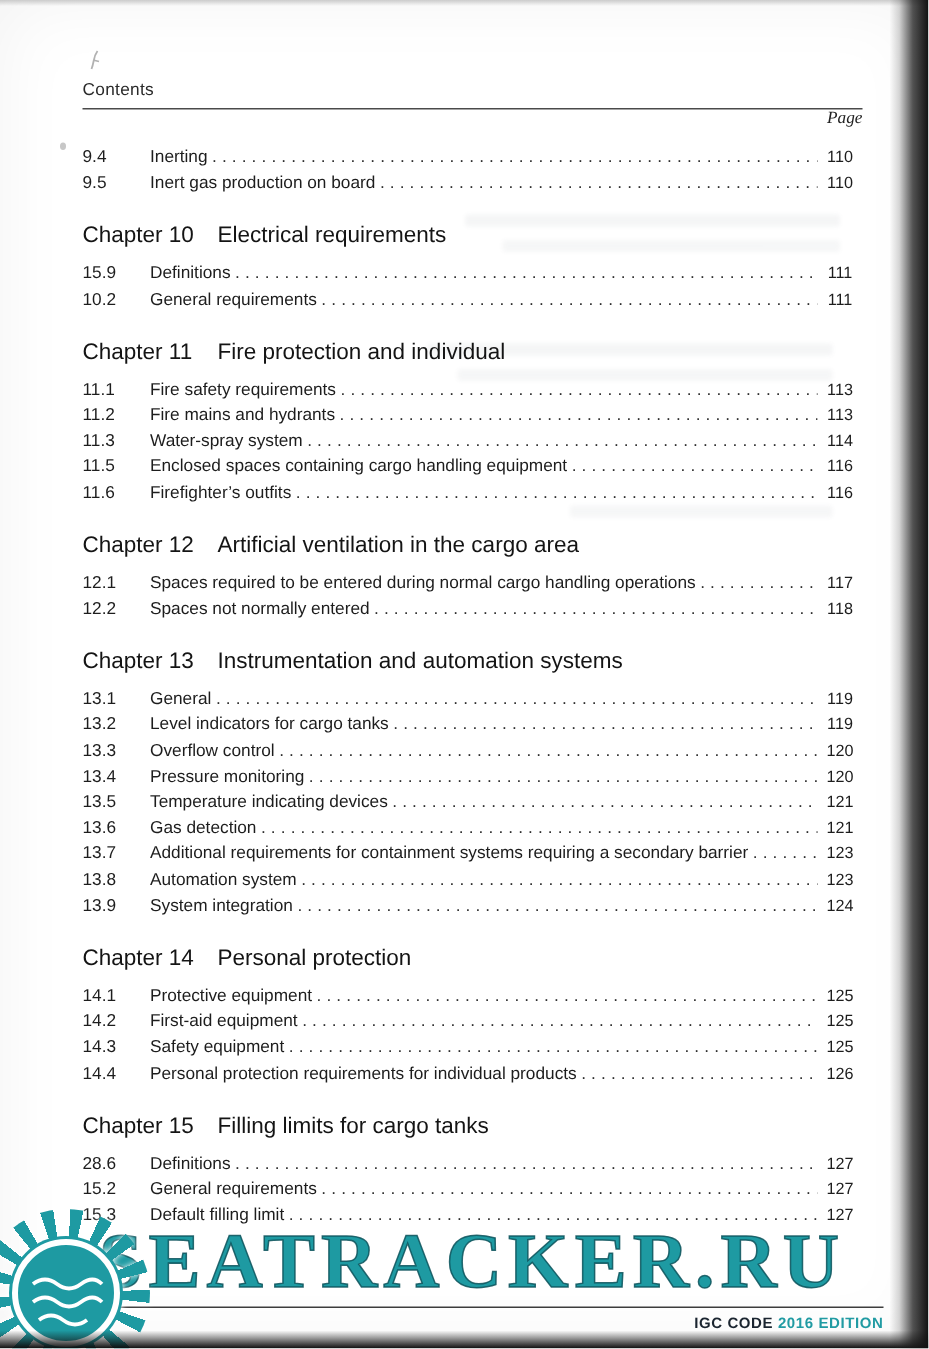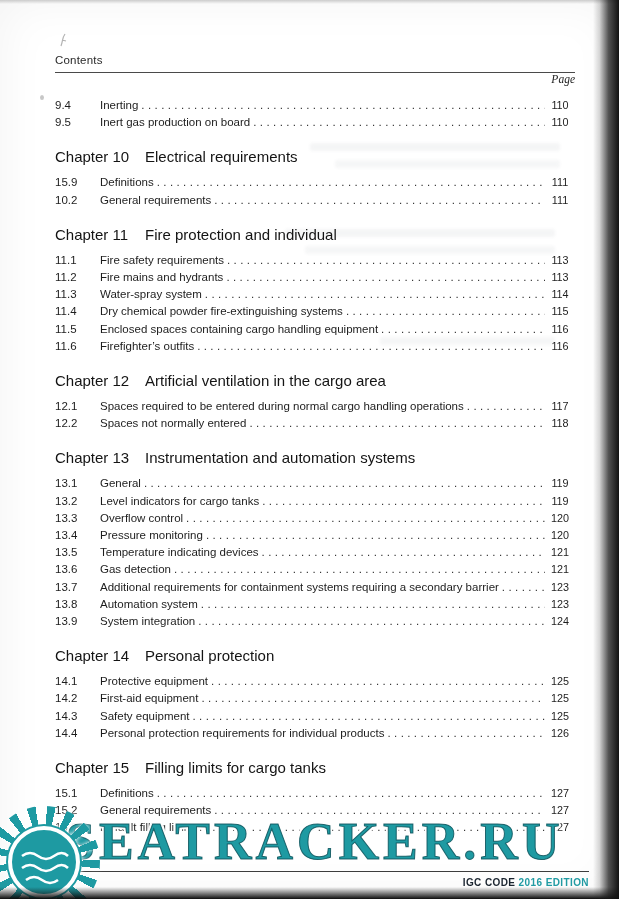--- a/index.html
+++ b/index.html
@@ -156,26 +156,20 @@
           <span class="dots"></span>
           <span class="pg">113</span>
         </div>
         <div class="row">
           <span class="num">11.3</span>
           <span class="title">Water-spray system</span>
           <span class="dots"></span>
           <span class="pg">114</span>
         </div>
         <div class="row">
-          <span class="num">11.4</span>
-          <span class="title">Dry chemical powder fire-extinguishing systems</span>
-          <span class="dots"></span>
-          <span class="pg">115</span>
-        </div>
-        <div class="row">
           <span class="num">11.5</span>
           <span class="title">Enclosed spaces containing cargo handling equipment</span>
           <span class="dots"></span>
           <span class="pg">116</span>
         </div>
         <div class="row">
           <span class="num">11.6</span>
           <span class="title">Firefighter’s outfits</span>
           <span class="dots"></span>
           <span class="pg">116</span>
@@ -280,21 +274,21 @@
           <span class="num">14.4</span>
           <span class="title">Personal protection requirements for individual products</span>
           <span class="dots"></span>
           <span class="pg">126</span>
         </div>
         <div class="chapter">
           <span class="ch-label">Chapter 15</span>
           <span class="ch-title">Filling limits for cargo tanks</span>
         </div>
         <div class="row">
-          <span class="num">15.1</span>
+          <span class="num">28.6</span>
           <span class="title">Definitions</span>
           <span class="dots"></span>
           <span class="pg">127</span>
         </div>
         <div class="row">
           <span class="num">15.2</span>
           <span class="title">General requirements</span>
           <span class="dots"></span>
           <span class="pg">127</span>
         </div>

